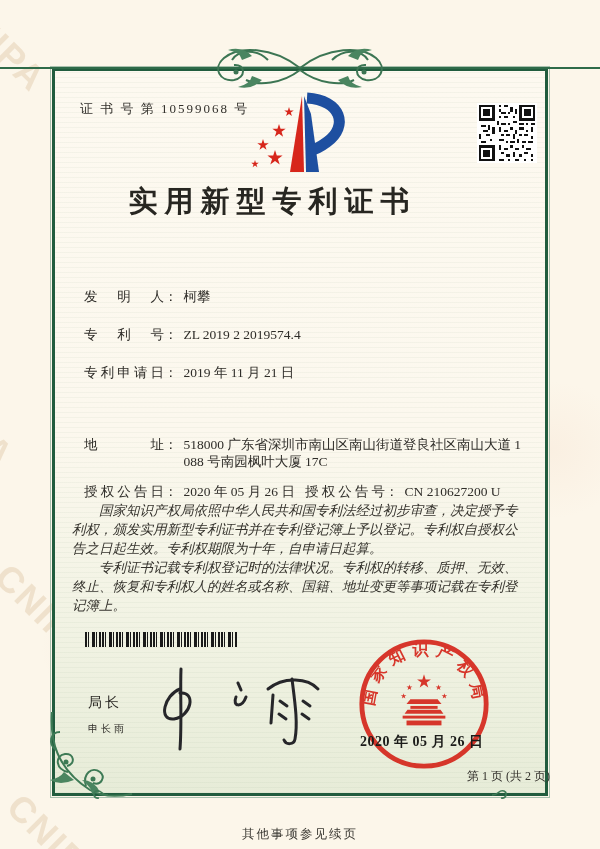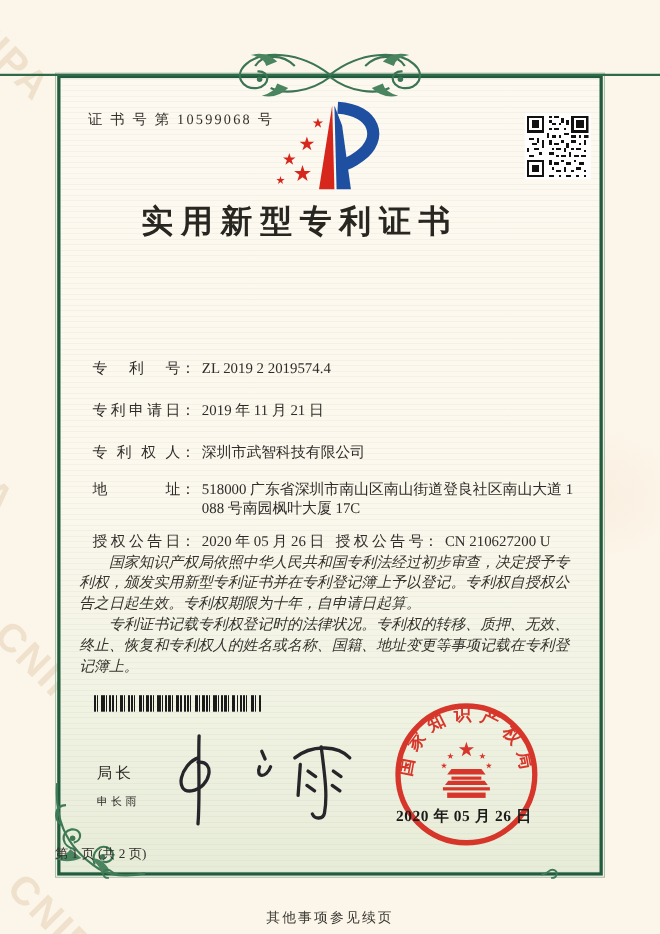--- a/index.html
+++ b/index.html
@@ -49,21 +49,21 @@
       #1a1a1a 11px 12px, rgba(0,0,0,0) 12px 14px,
       #1a1a1a 14px 16px, rgba(0,0,0,0) 16px 17px);}
   .director-role{position:absolute; left:88px; top:694px; z-index:3; font-size:14px; letter-spacing:3px; color:#2c2a26;}
   .director-name{position:absolute; left:88px; top:722px; z-index:3; font-size:10px; letter-spacing:3px; color:#2c2a26;font-family:Liberation Mono, monospace;}
   .signature{position:absolute; left:150px; top:663px; z-index:4;}
   .corner-ornament{position:absolute; left:46px; top:710px; z-index:3;}
   .stamp{position:absolute; left:356px; top:636px; z-index:4; opacity:0.92;}
   .stamp-date{position:absolute; left:360px; top:733px; width:140px; z-index:5;
     font-size:14px; font-weight:600; letter-spacing:0.5px; color:#1b1b19; white-space:nowrap;}
   .page-number{position:absolute; left:50px; width:500px; top:768px; z-index:3;
-    text-align:left; font-size:12px; color:#33312c;}
+    text-align:right; font-size:12px; color:#33312c;}
   .footer-note{position:absolute; left:0; width:600px; top:806px; z-index:3;
     text-align:center; font-size:12.5px; letter-spacing:2px; color:#3a3832;margin-top:20px;}
   .curl{position:absolute; z-index:3;}
 </style>
 </head>
 <body>
 
 <div class="page">
 
   <div class="blush" style="left:200px;top:70px;width:220px;height:150px;background:radial-gradient(ellipse at center,rgba(232,170,150,0.18),rgba(0,0,0,0) 70%);"></div>
@@ -186,28 +186,28 @@
         <rect x="9" y="24" width="2" height="1"></rect>
         <rect x="13" y="24" width="1" height="1"></rect>
       <rect x="16" y="24" width="2" height="1"></rect>
         <rect x="20" y="24" width="1" height="1"></rect>
         <rect x="23" y="24" width="1" height="1"></rect>
     </g>
   </svg>
 
   <div class="title">实用新型专利证书</div>
 
+  <div class="frow" style="top:288px">
+    <span class="f-label">发明人</span><span class="f-colon">：</span><span class="f-value">柯攀</span>
+  </div>
   <div class="frow" style="top:326px">
     <span class="f-label">专利号</span><span class="f-colon">：</span><span class="f-value">ZL 2019 2 2019574.4</span>
   </div>
   <div class="frow" style="top:364px">
     <span class="f-label">专利申请日</span><span class="f-colon">：</span><span class="f-value">2019 年 11 月 21 日</span>
-  </div>
-  <div class="frow" style="top:402px">
-    <span class="f-label">专利权人</span><span class="f-colon">：</span><span class="f-value">深圳市武智科技有限公司</span>
   </div>
   <div class="frow" style="top:436px">
     <span class="f-label">地址</span><span class="f-colon">：</span><span class="f-value"><span>518000 广东省深圳市南山区南山街道登良社区南山大道 1</span><br><span>088 号南园枫叶大厦 17C</span></span>
   </div>
   <div class="frow" style="top:483px">
     <span class="f-label">授权公告日</span><span class="f-colon">：</span><span class="f-value">2020 年 05 月 26 日</span>
     <span class="grant-pair2">
       <span class="f-label">授权公告号</span><span class="f-colon">：</span><span class="f-value">CN 210627200 U</span>
     </span>
   </div>

